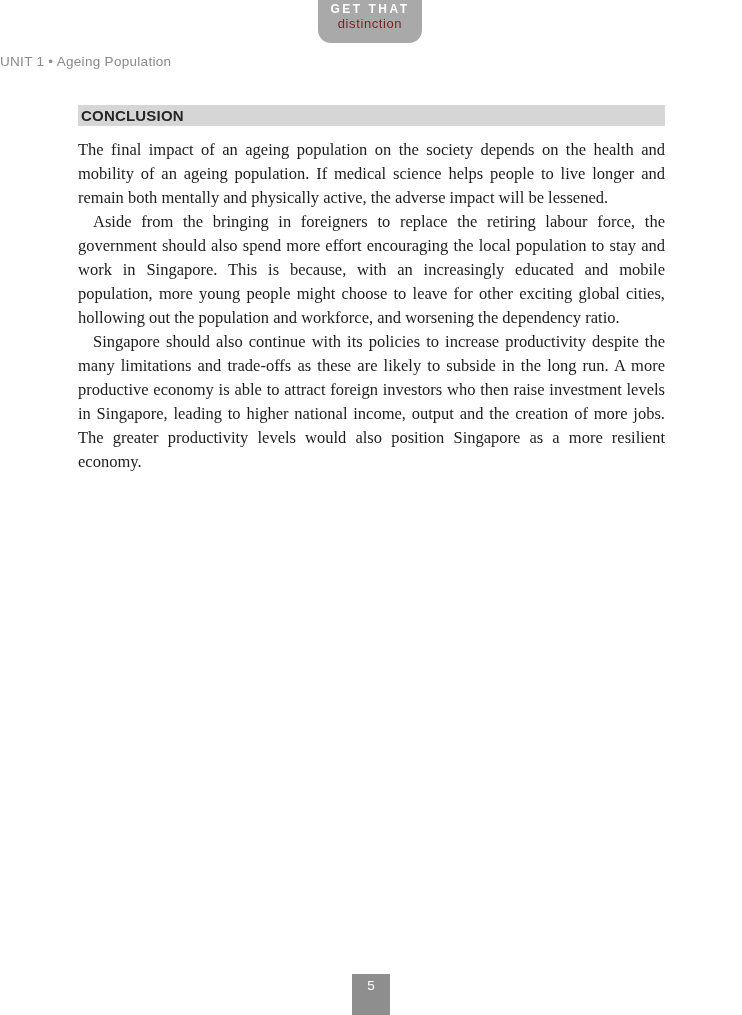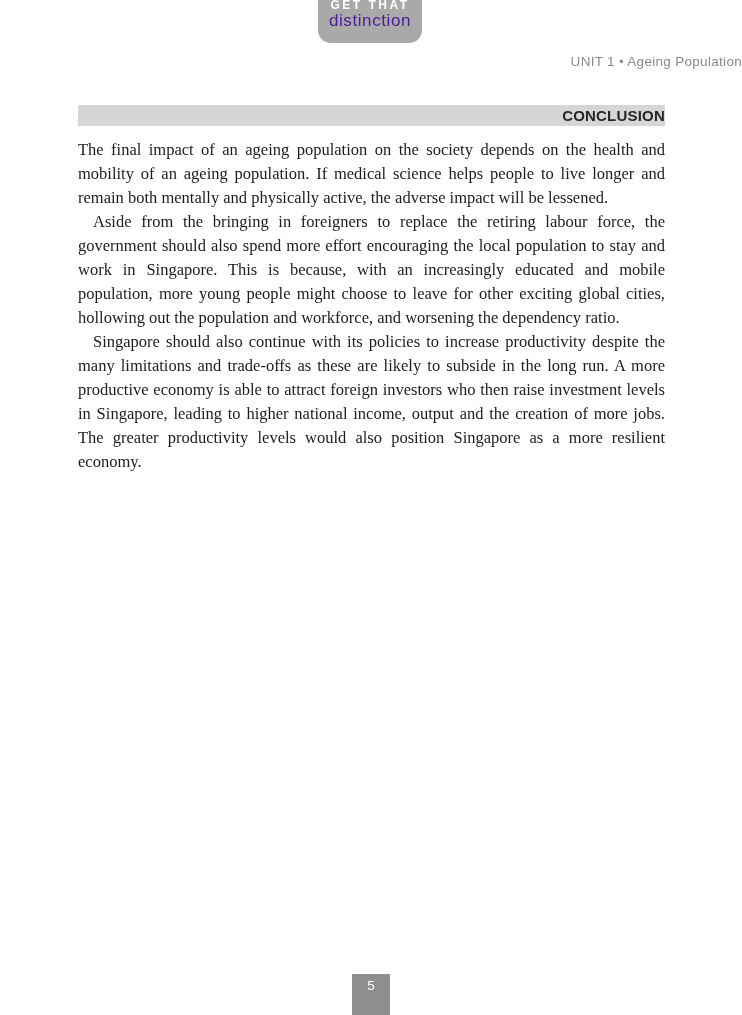--- a/index.html
+++ b/index.html
@@ -33,33 +33,33 @@
   .logo-line1 {
     color: #ffffff;
     font-family: "Liberation Sans", sans-serif;
     font-weight: bold;
     font-size: 12px;
     letter-spacing: 2.5px;
     line-height: 1.15;
     white-space: nowrap;
   }
   .logo-line2 {
-    color: #4c1d95;
+    color: #7f1d1d;
     font-family: "Liberation Sans", sans-serif;
-    font-size: 17px;
+    font-size: 13px;
     letter-spacing: 0.6px;
     line-height: 1.1;
     white-space: nowrap;
   }
   .unit-label {
     position: absolute;
     top: 54px;
     left: 0;
     width: 100%;
-    text-align: right;
+    text-align: left;
     color: #8a8a8a;
     font-family: "Liberation Sans", sans-serif;
     font-size: 13.5px;
     letter-spacing: 0.3px;
   }
   .content {
     position: absolute;
     left: 78px;
     top: 105px;
     width: 587px;
@@ -67,21 +67,20 @@
   .section-bar {
     background: #d6d6d6;
     height: 21px;
     line-height: 21px;
     padding-left: 3px;
     font-family: "Liberation Sans", sans-serif;
     font-weight: 600;
     font-size: 15px;
     color: #262626;
     letter-spacing: 0.2px;
-    text-align: right;
   }
   .body-text { margin-top: 12px; }
   .para {
     font-size: 16.5px;
     line-height: 24px;
     color: #1c1c1c;
     text-align: justify;
   }
   .para.indent {
     text-indent: 15px;

